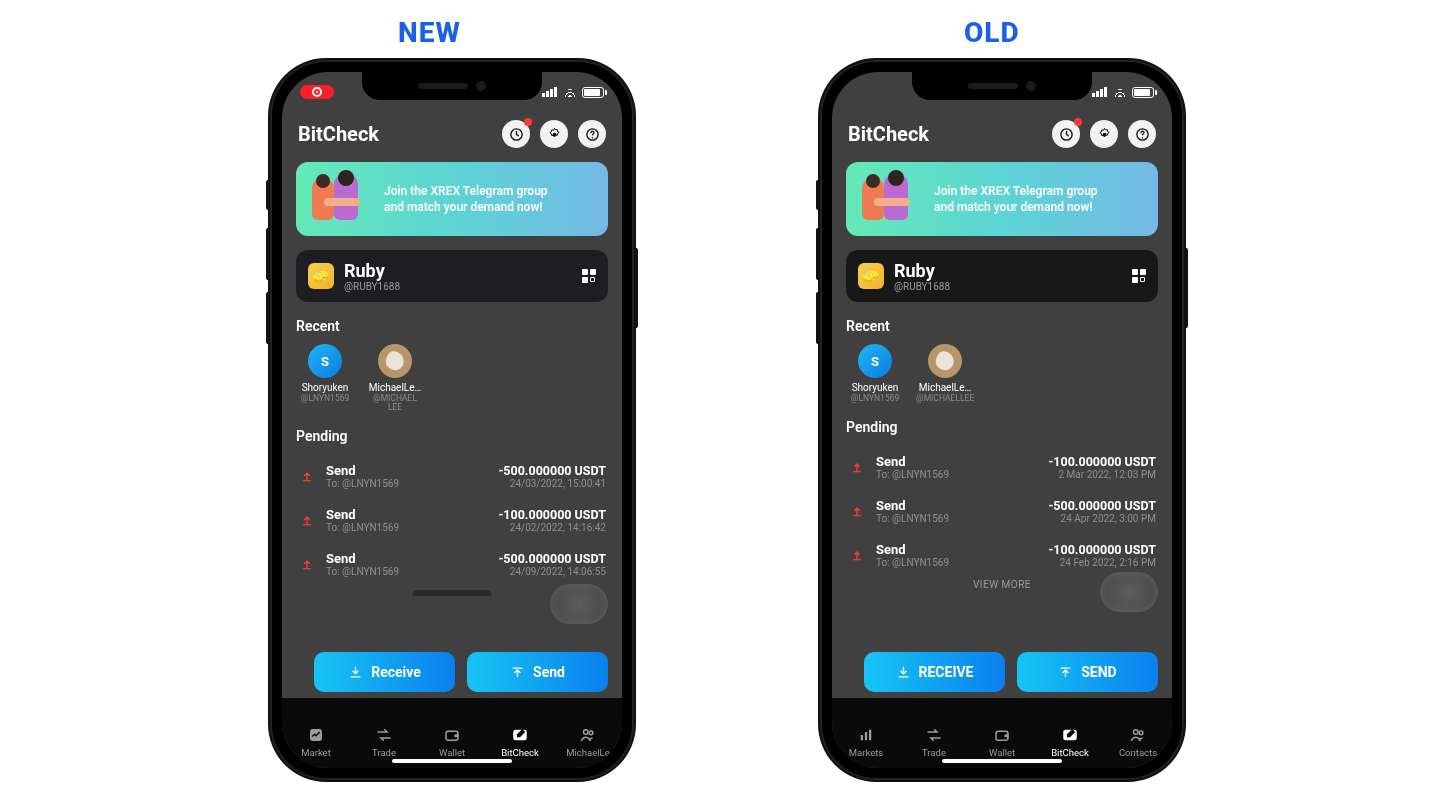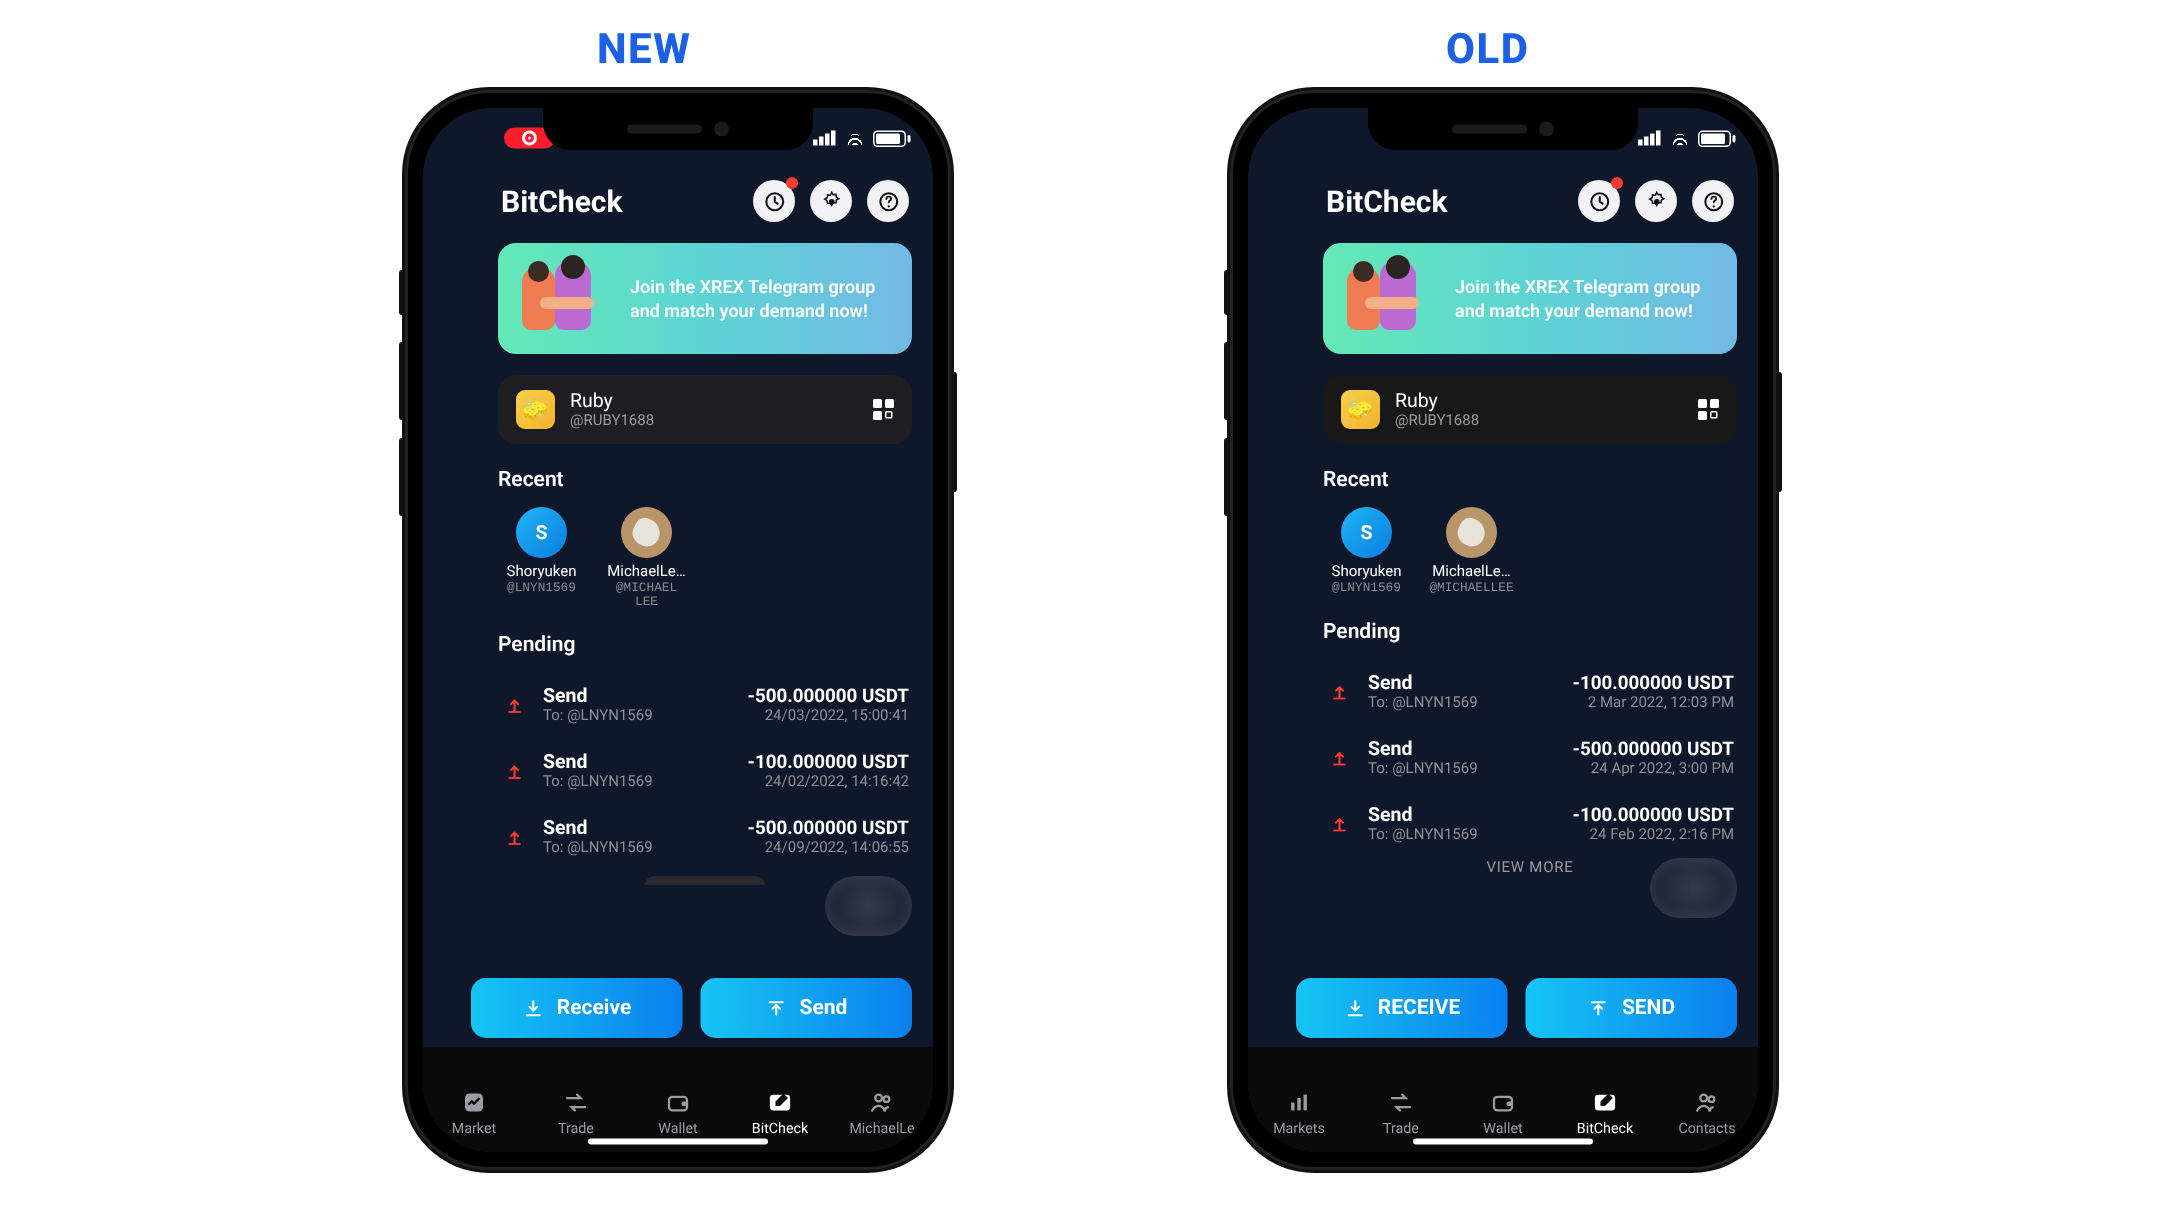--- a/index.html
+++ b/index.html
@@ -41,25 +41,24 @@
   }
   .side-left1 { left: -4px; top: 120px; width: 4px; height: 30px; }
   .side-left2 { left: -4px; top: 168px; width: 4px; height: 52px; }
   .side-left3 { left: -4px; top: 232px; width: 4px; height: 52px; }
   .side-right { right: -4px; top: 188px; width: 4px; height: 80px; }
 
   .screen {
     width: 100%;
     height: 100%;
     border-radius: 46px;
-    background: #0f172a;
+    background: #404040;
     overflow: hidden;
     position: relative;
     color: #fff;
-    padding-left: 36px;
   }
 
   .notch {
     position: absolute;
     top: 0; left: 50%;
     transform: translateX(-50%);
     width: 180px; height: 28px;
     background: #000;
     border-bottom-left-radius: 18px;
     border-bottom-right-radius: 18px;
@@ -158,36 +157,36 @@
     gap: 10px;
     margin-bottom: 16px;
   }
   .user-card.dim { background: #181819; }
   .avatar {
     width: 26px; height: 26px; border-radius: 6px;
     background: linear-gradient(135deg,#f7d14b,#f4b12d);
     display:flex;align-items:center;justify-content:center;
     font-size: 14px;
   }
-  .uname { font-size: 13px; font-weight: 400; }
+  .uname { font-size: 18px; font-weight: 700; }
   .uhandle { font-size: 10px; color: #9a9aa1; }
   .qr-icon { margin-left: auto; display:grid; grid-template-columns:6px 6px; grid-template-rows:6px 6px; gap:2px; }
   .qr-icon span { background:#fff; border-radius:1px; }
   .qr-icon span:nth-child(4){ background:transparent; border:1px solid #fff; width:5px; height:5px;}
 
   .sec-title { font-size: 14px; font-weight: 600; margin: 4px 0 10px; }
 
   .recent-row { display: flex; gap: 12px; margin-bottom: 16px; }
   .recent-item { width: 58px; text-align: center; cursor:pointer; }
   .r-av { width: 34px; height: 34px; border-radius: 50%; margin: 0 auto 4px; display:flex;align-items:center;justify-content:center; font-size:13px; font-weight:700;}
   .r-blue { background: linear-gradient(135deg,#21b5f5,#0a7de0); color:#fff;}
   .r-tan { background: #b9966a; position:relative; overflow:hidden;}
   .r-tan::after{content:"";position:absolute;inset:8px;background:#e8e4db;border-radius:40% 60% 50% 50%; transform:rotate(25deg);}
   .r-name { font-size: 10px; line-height:1.15; }
-  .r-handle { font-size: 8.5px; color:#8b8b92; line-height:1.1; display:block;font-family:Liberation Mono, monospace;}
+  .r-handle { font-size: 8.5px; color:#8b8b92; line-height:1.1; display:block;}
 
   .pending-list {}
   .tx {
     display: flex;
     align-items: center;
     gap: 10px;
     padding: 9px 2px;
     cursor: pointer;
   }
   .tx-icon {

